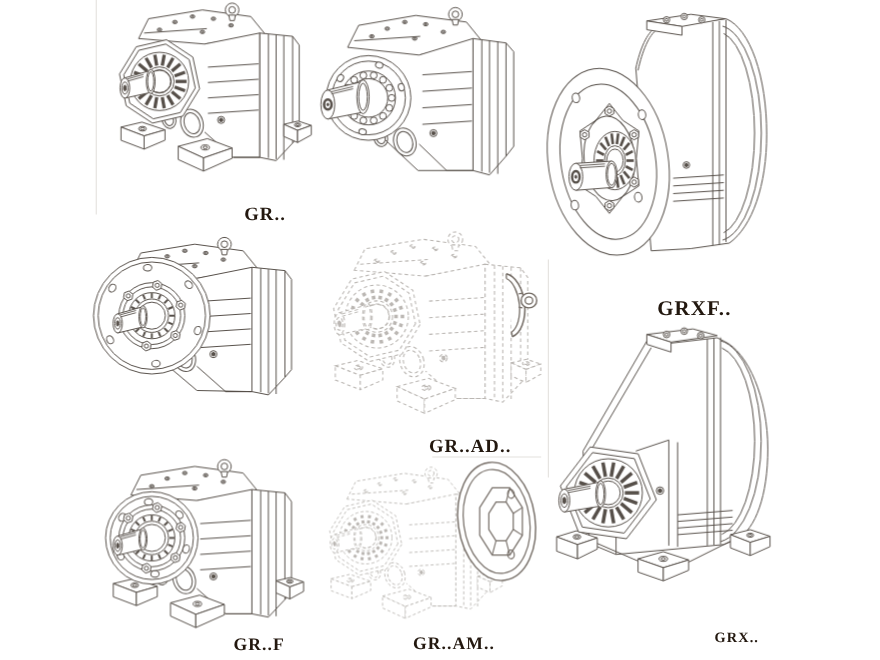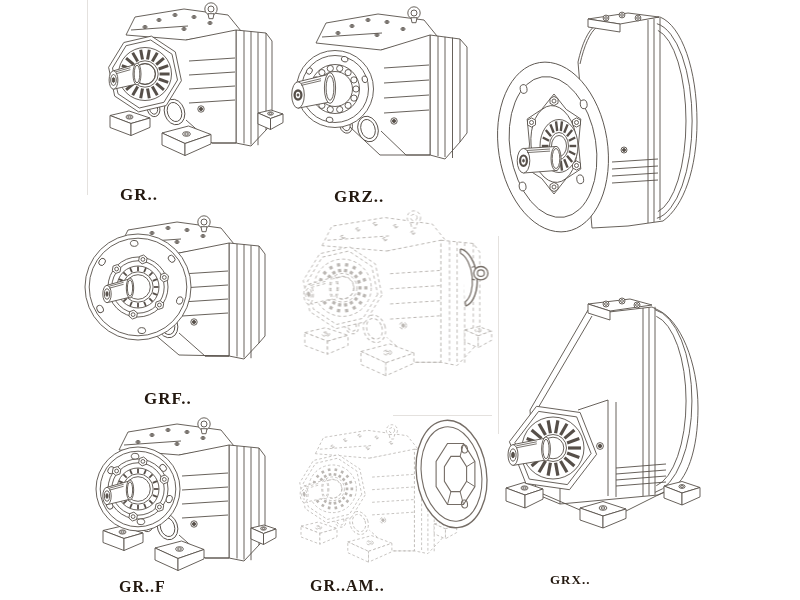--- a/index.html
+++ b/index.html
@@ -1,20 +1,20 @@
 <!DOCTYPE html>
 <html><head>
 <meta charset="utf-8">
 <style>
   html,body{margin:0;padding:0;}
   body{background:#fff;width:800px;height:600px;overflow:hidden;}
   .stage{position:relative;width:800px;height:600px;background:#fff;
          font-family:"Liberation Serif",serif;}
   .stage svg{position:absolute;left:0;top:0;}
-  .lbl{position:absolute;font-weight:bold;color:#23180f;text-align:left;
+  .lbl{position:absolute;font-weight:bold;color:#23180f;text-align:right;
        letter-spacing:1px;line-height:1.1;filter:blur(0.25px);}
 </style>
 </head>
 <body>
 
 <div class="stage">
   <svg width="800" height="600" viewBox="0 0 800 600">
     <defs>
       <filter id="soften" x="-2%" y="-2%" width="104%" height="104%">
           <feGaussianBlur stdDeviation="0.3"></feGaussianBlur>
@@ -489,18 +489,18 @@
 <ellipse cx="13" cy="157" rx="5" ry="10.4" fill="#ffffff"></ellipse>
 <ellipse cx="13" cy="157" rx="3.1" ry="6.2"></ellipse>
 <ellipse cx="13" cy="157" rx="1.4" ry="2.9" fill="currentColor"></ellipse>
 <path d="M16.3,147.8 L36.8,143.8" stroke-width="0.8"></path>
 <path d="M16.3,149.8 L36.8,145.8" stroke-width="0.8"></path>
           </g>
         </g>
       </g>
   </svg>
   <div class="lbl" style="left:120px;top:186px;width:140px;font-size:17px">GR..</div>
-    <div class="lbl" style="left:334px;top:188px;width:140px;font-size:17px">GRZ..</div>
-    <div class="lbl" style="left:144px;top:390px;width:140px;font-size:17px">GRF..</div>
+    <div class="lbl" style="left:525px;top:271px;width:140px;font-size:19px">GRXF..</div>
+    <div class="lbl" style="left:325px;top:397px;width:140px;font-size:17px">GR..AD..</div>
     <div class="lbl" style="left:310px;top:577px;width:140px;font-size:16px">GR..AM..</div>
     <div class="lbl" style="left:119px;top:578px;width:140px;font-size:16px">GR..F</div>
     <div class="lbl" style="left:550px;top:573px;width:140px;font-size:13px">GRX..</div>
 </div>
 
 </body></html>

